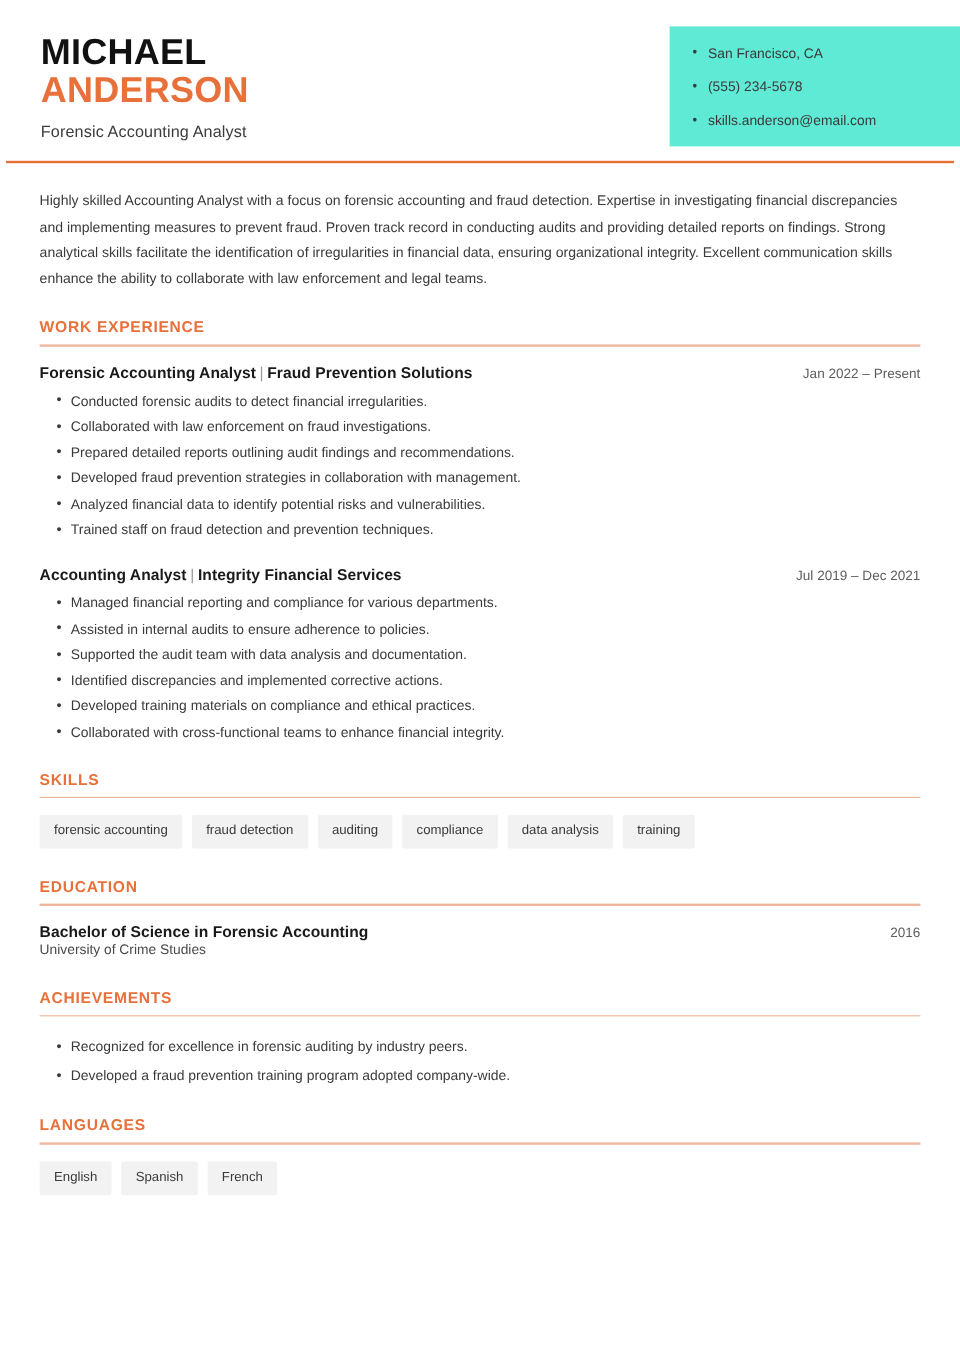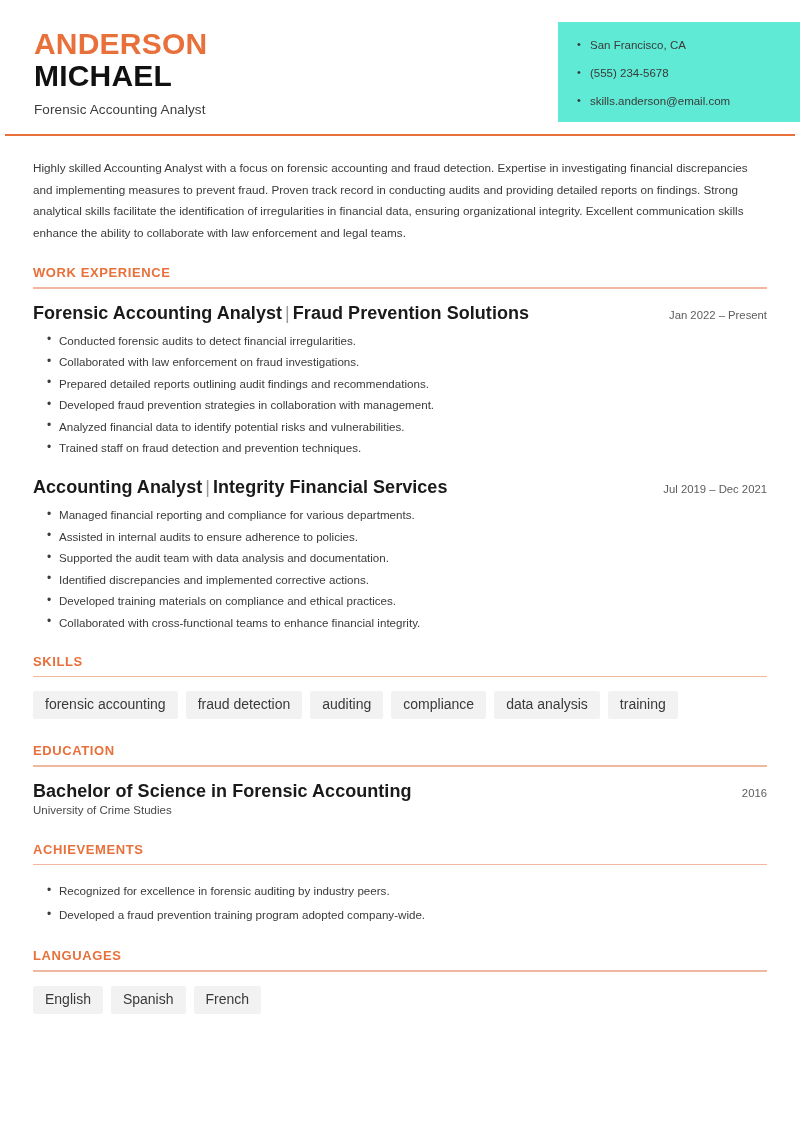--- a/index.html
+++ b/index.html
@@ -119,21 +119,21 @@
 
   .entry { margin-bottom: 18px; }
   .entry:last-child { margin-bottom: 0; }
   .entry-head {
     display: flex;
     justify-content: space-between;
     align-items: baseline;
     margin-bottom: 9px;
   }
   .entry-title {
-    font-size: 18px;
+    font-size: 13px;
     font-weight: bold;
     color: #1a1a1a;
     letter-spacing: 0.05px;
   }
   .entry-sep {
     color: #9a9a9a;
     font-weight: normal;
     padding: 0 3px;
   }
   .entry-date {
@@ -174,44 +174,44 @@
   .chips {
     display: flex;
     flex-wrap: wrap;
     gap: 8px;
     margin-top: 1px;
   }
   .chip {
     background: #f2f2f2;
     border-radius: 2px;
     padding: 7px 12px 8px 12px;
-    font-size: 14px;
+    font-size: 11px;
     color: #3a3a3a;
     line-height: 13px;
     white-space: nowrap;
   }
 
   .edu-head {
     display: flex;
     justify-content: space-between;
     align-items: baseline;
   }
 </style>
 </head>
 <body>
 
 <div class="page">
 
   <div class="header">
     <div class="identity">
       <div class="name-line">
+        <span class="name-first">MICHAEL</span>
+      </div>
+      <div class="name-line">
         <span class="name-last">ANDERSON</span>
-      </div>
-      <div class="name-line">
-        <span class="name-first">MICHAEL</span>
       </div>
       <div class="job-title">Forensic Accounting Analyst</div>
     </div>
 
     <div class="contact-box">
       <ul class="contact-list">
         <li>
           <span>San Francisco, CA</span>
         </li>
         <li>

